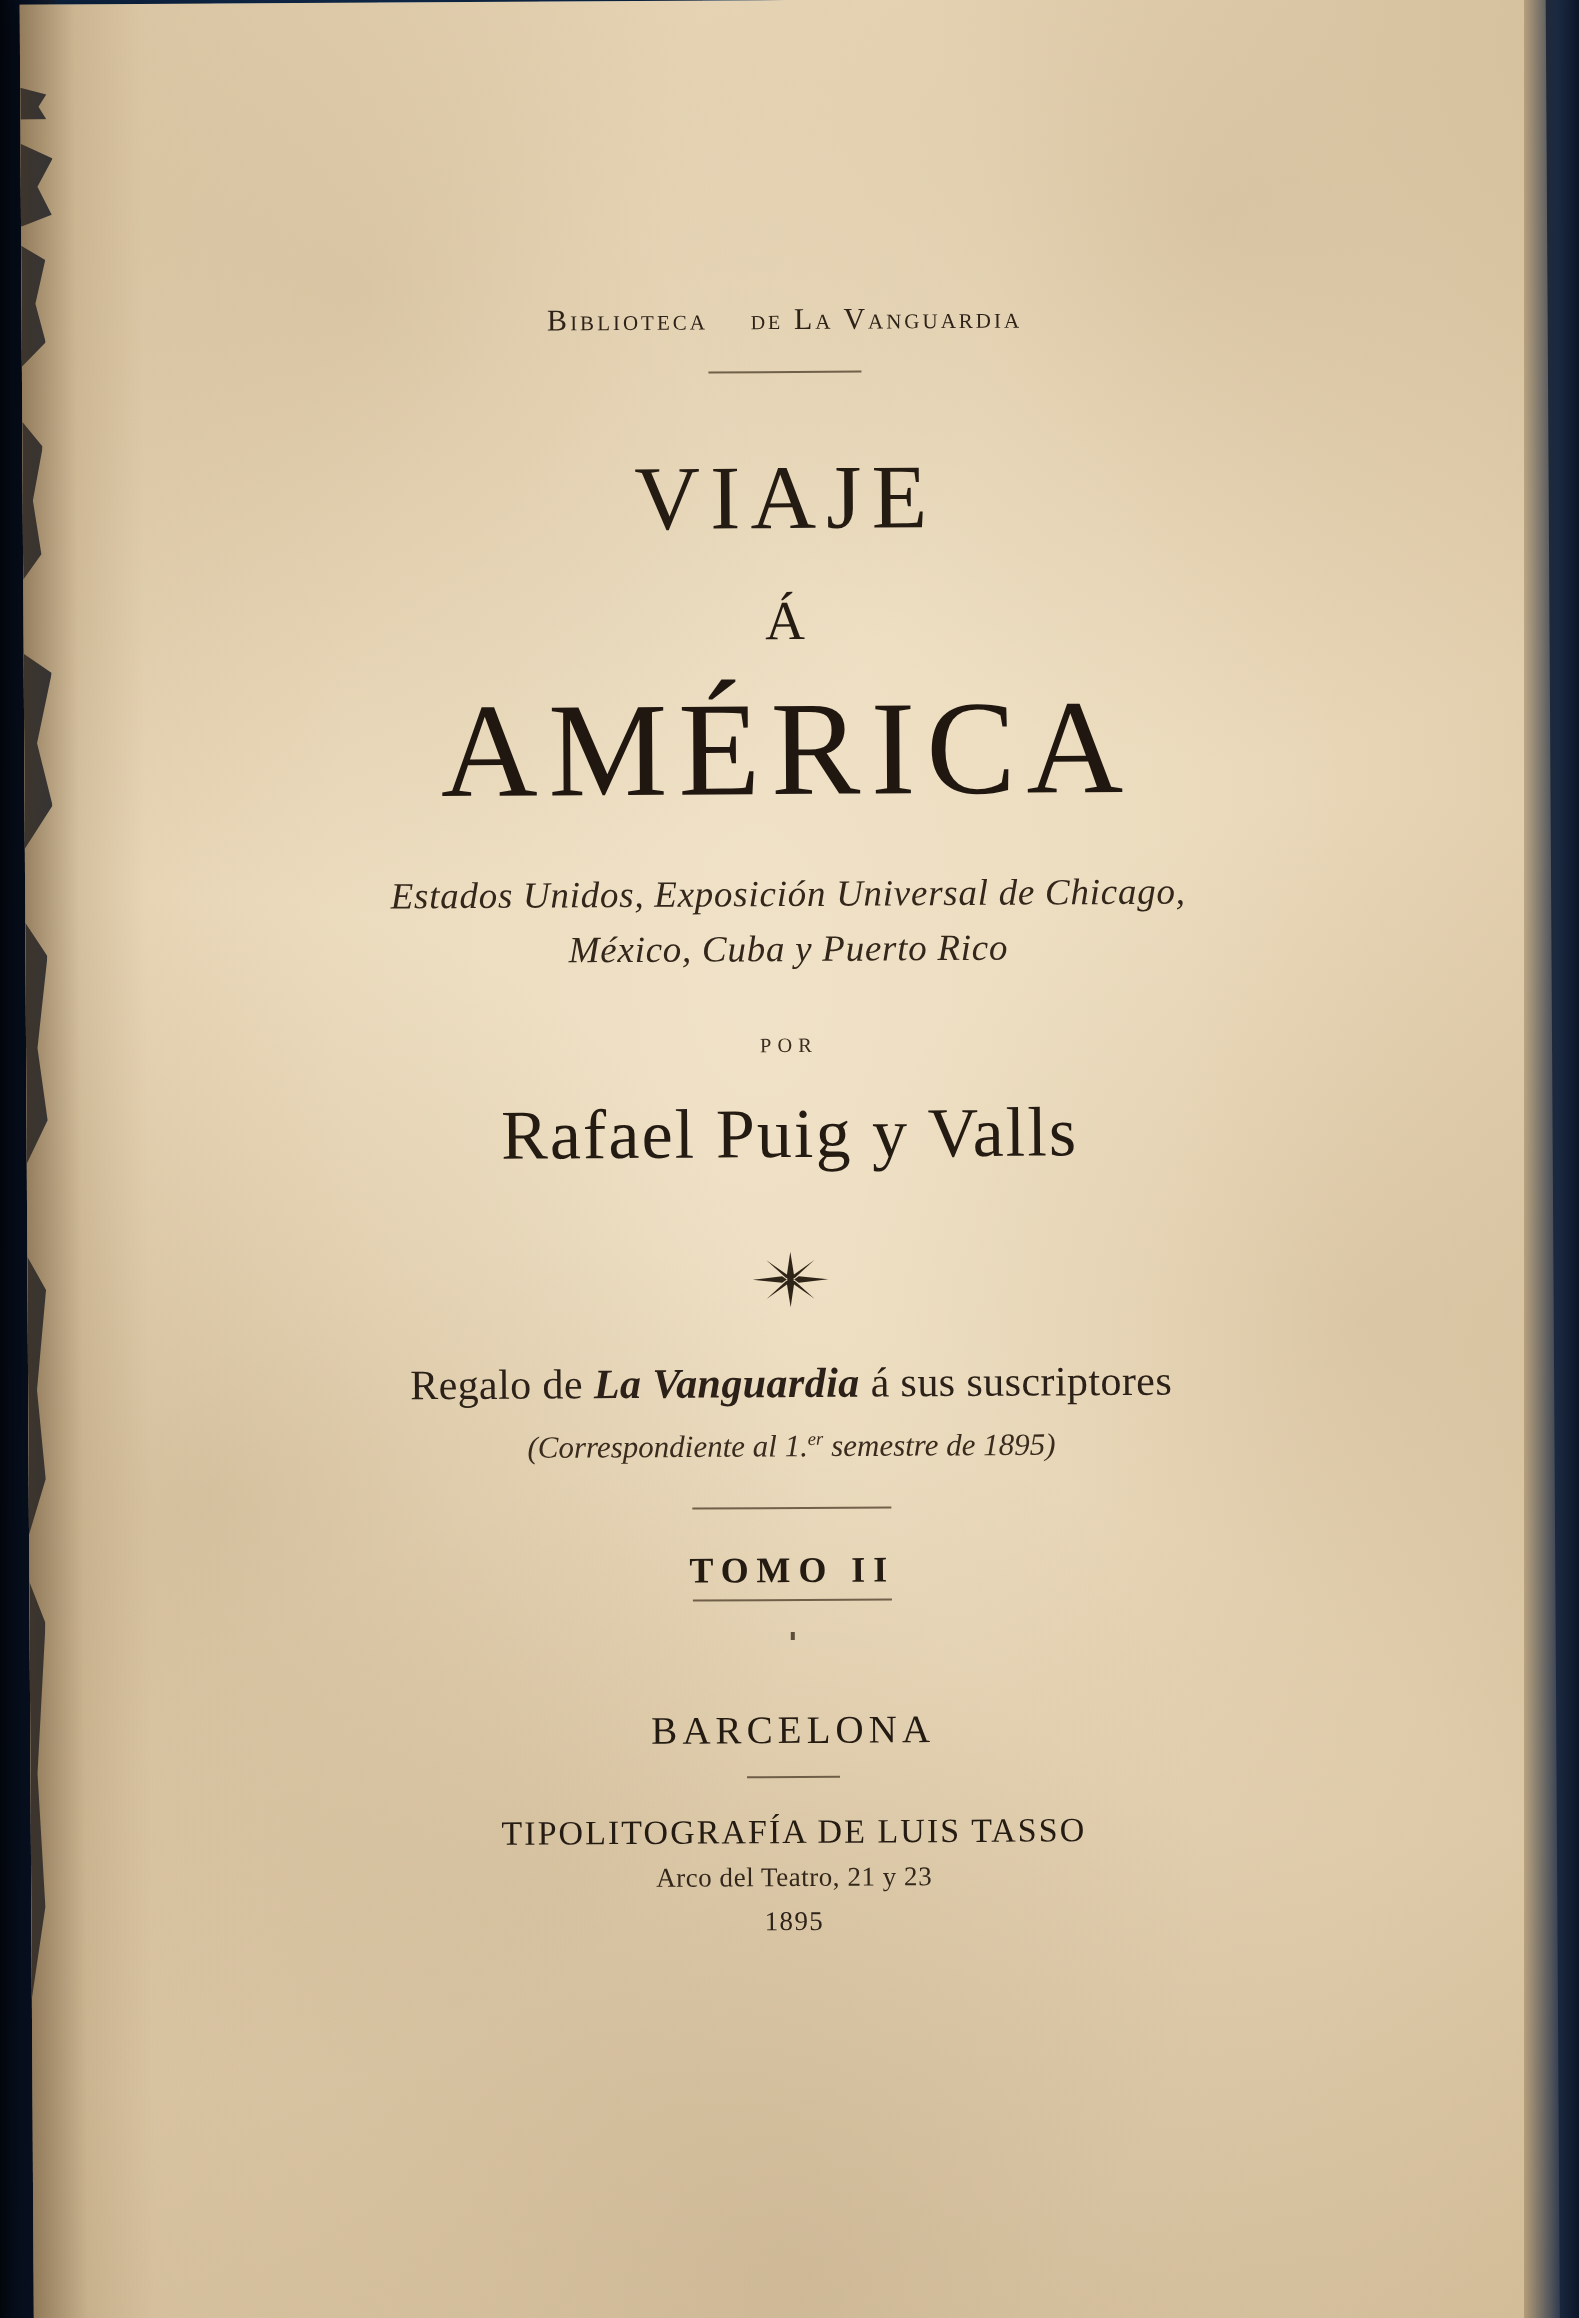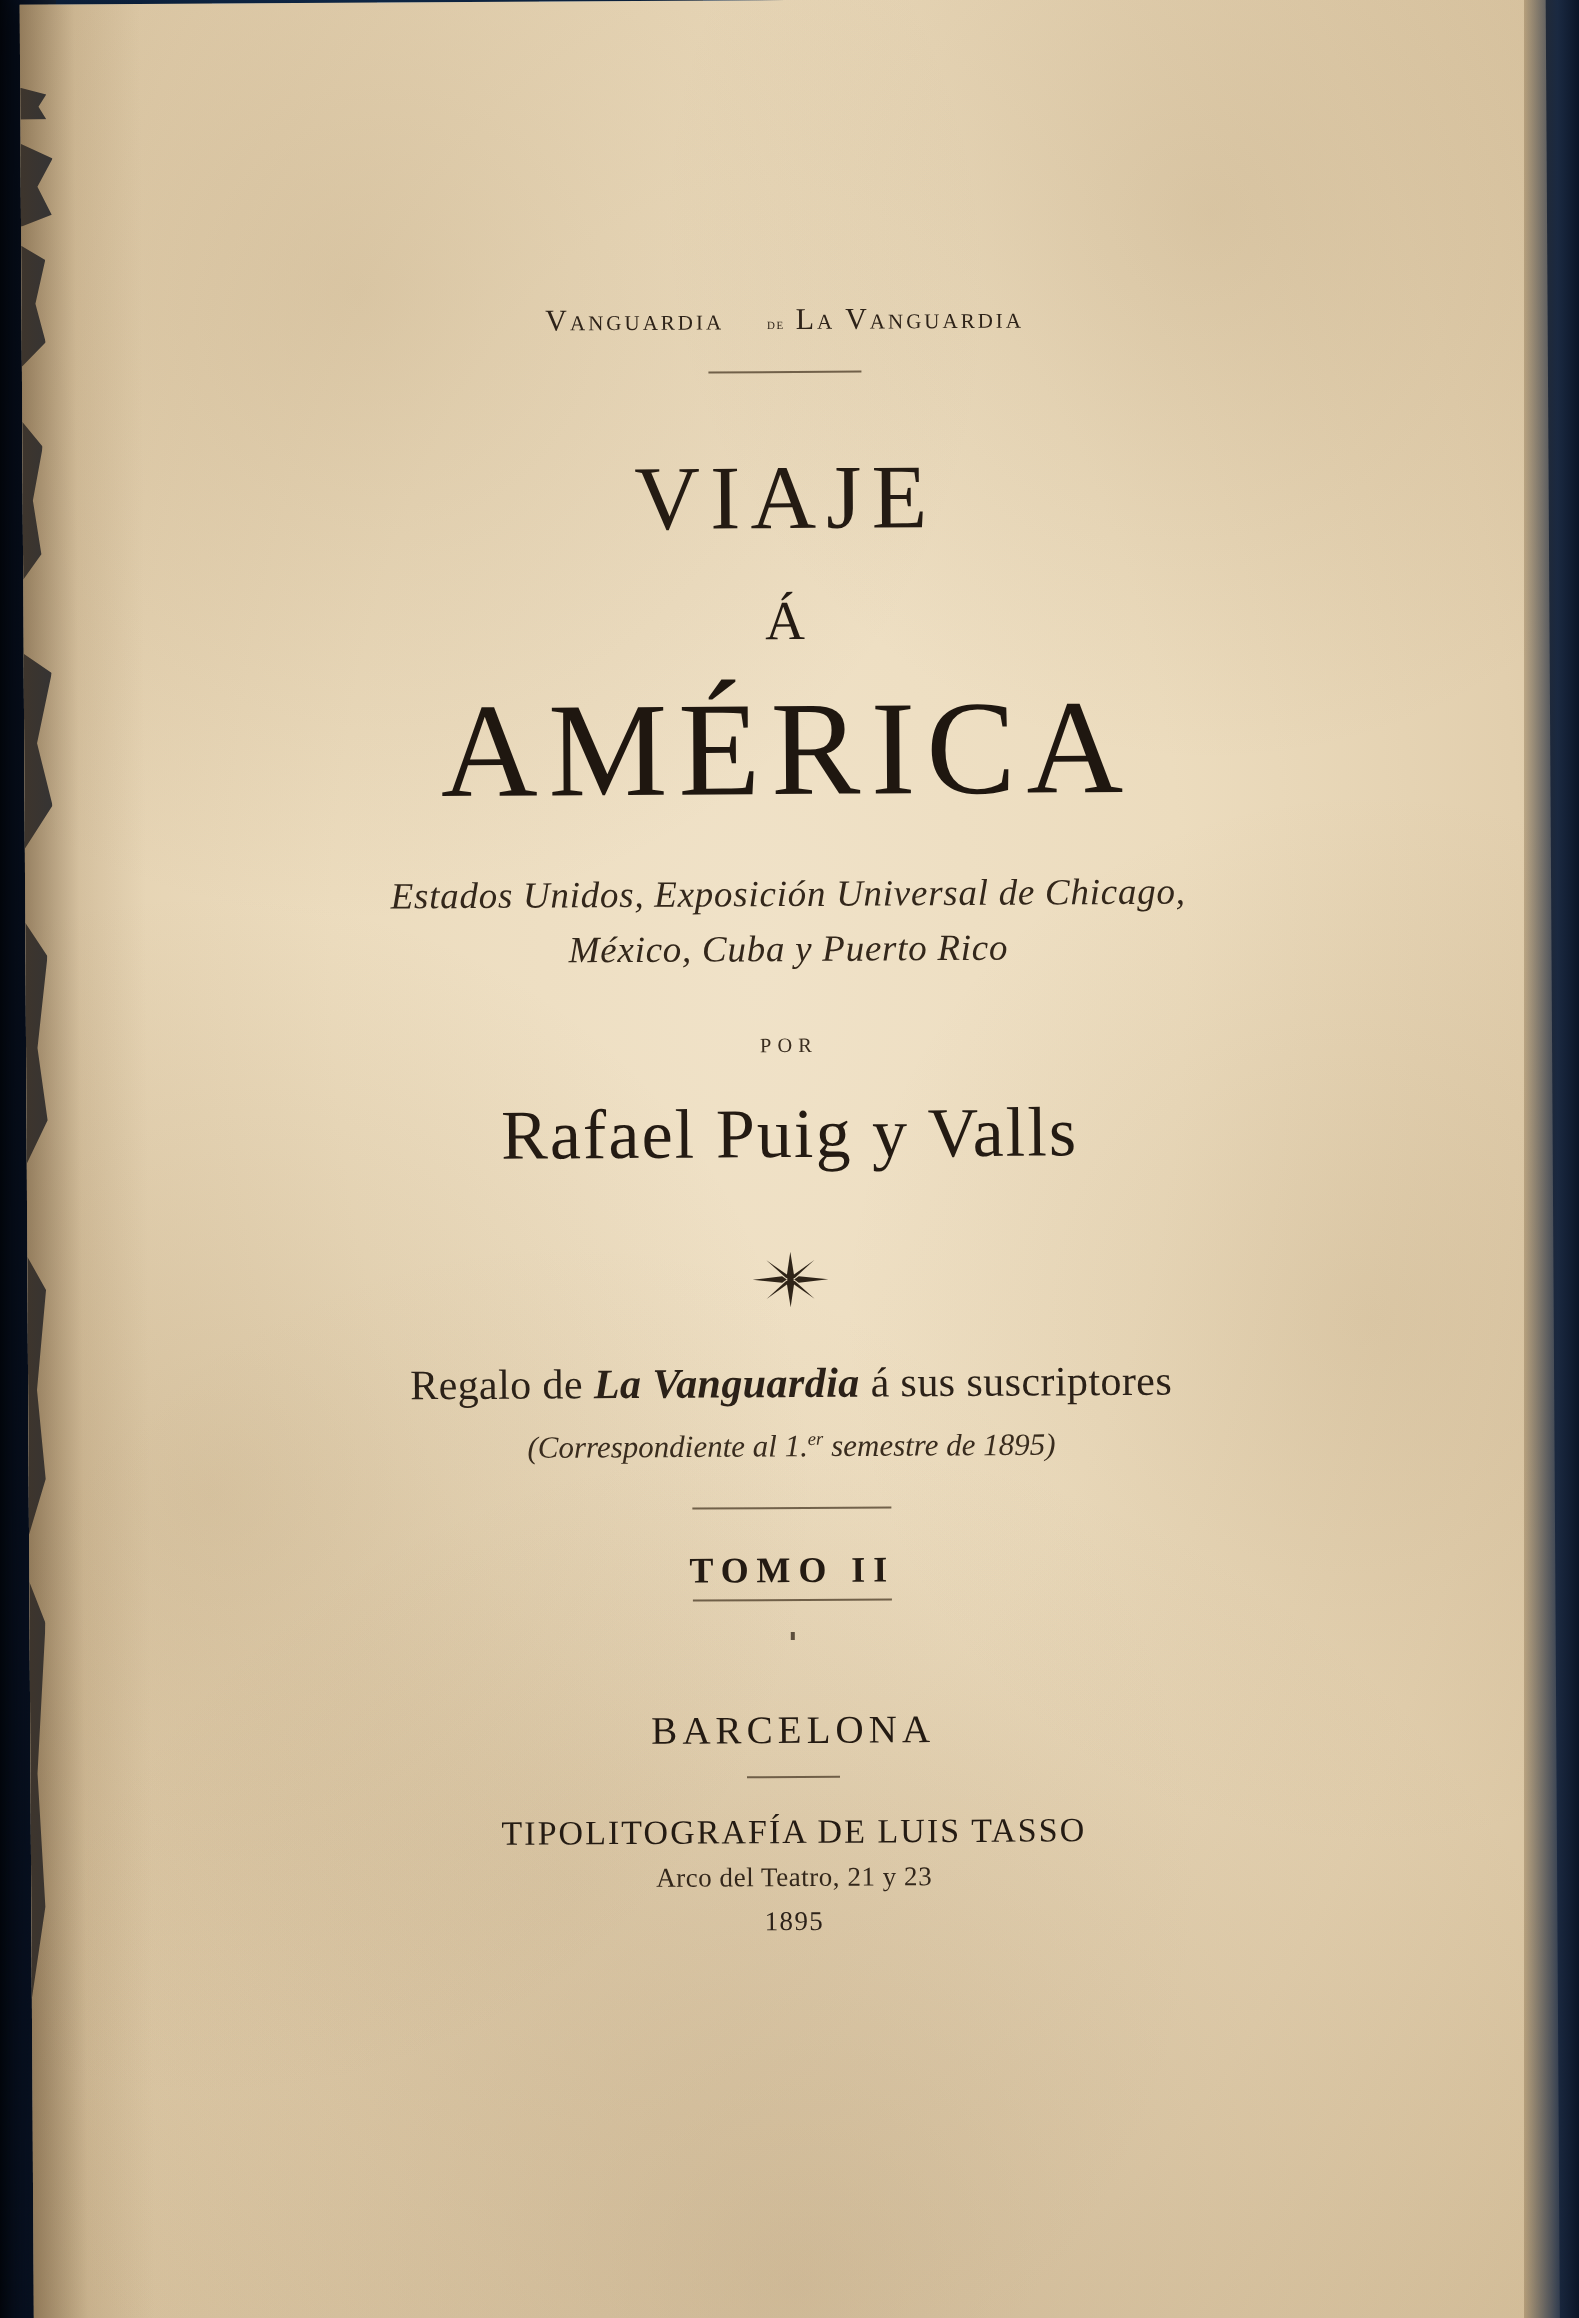--- a/index.html
+++ b/index.html
@@ -281,22 +281,22 @@
   <div class="tear" style="left:0;top:241px;width:24px;height:121px;clip-path:polygon(0 0,100% 12%,58% 48%,100% 80%,0 100%);"></div>
   <div class="tear" style="left:0;top:417px;width:20.4px;height:158px;clip-path:polygon(0 0,100% 16%,50% 50%,90% 84%,0 100%);"></div>
   <div class="tear" style="left:0;top:649px;width:28px;height:195px;clip-path:polygon(0 0,100% 10%,46% 46%,100% 78%,0 100%);"></div>
   <div class="tear" style="left:0;top:918px;width:22px;height:241px;clip-path:polygon(0 0,100% 14%,52% 52%,96% 82%,0 100%);"></div>
   <div class="tear" style="left:0;top:1252px;width:18.5px;height:278px;clip-path:polygon(0 0,100% 12%,48% 48%,92% 80%,0 100%);"></div>
   <div class="tear" style="left:0;top:1577px;width:16px;height:417px;clip-path:polygon(0 0,100% 10%,44% 46%,88% 78%,0 100%);"></div>
 
   <div class="content">
 
     <div class="series">
-      <span class="imprint-line">Vanguardia</span>
-      <span class="imprint-line" style="font-size:16px;margin-left:32px;">de</span>
+      <span class="imprint-line">Biblioteca</span>
+      <span class="imprint-line" style="font-size:28px;margin-left:32px;">de</span>
       <span class="imprint-line">La Vanguardia</span>
     </div>
 
     <div class="rule-short" style="top:371px;width:153px;"></div>
 
     <div class="title-main">VIAJE</div>
     <div class="title-a">Á</div>
     <div class="title-america">AMÉRICA</div>
 
     <div class="subtitle">

